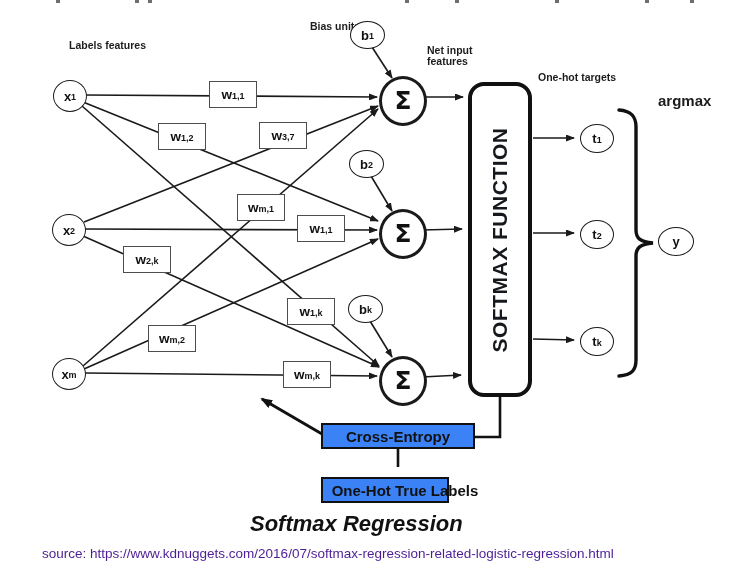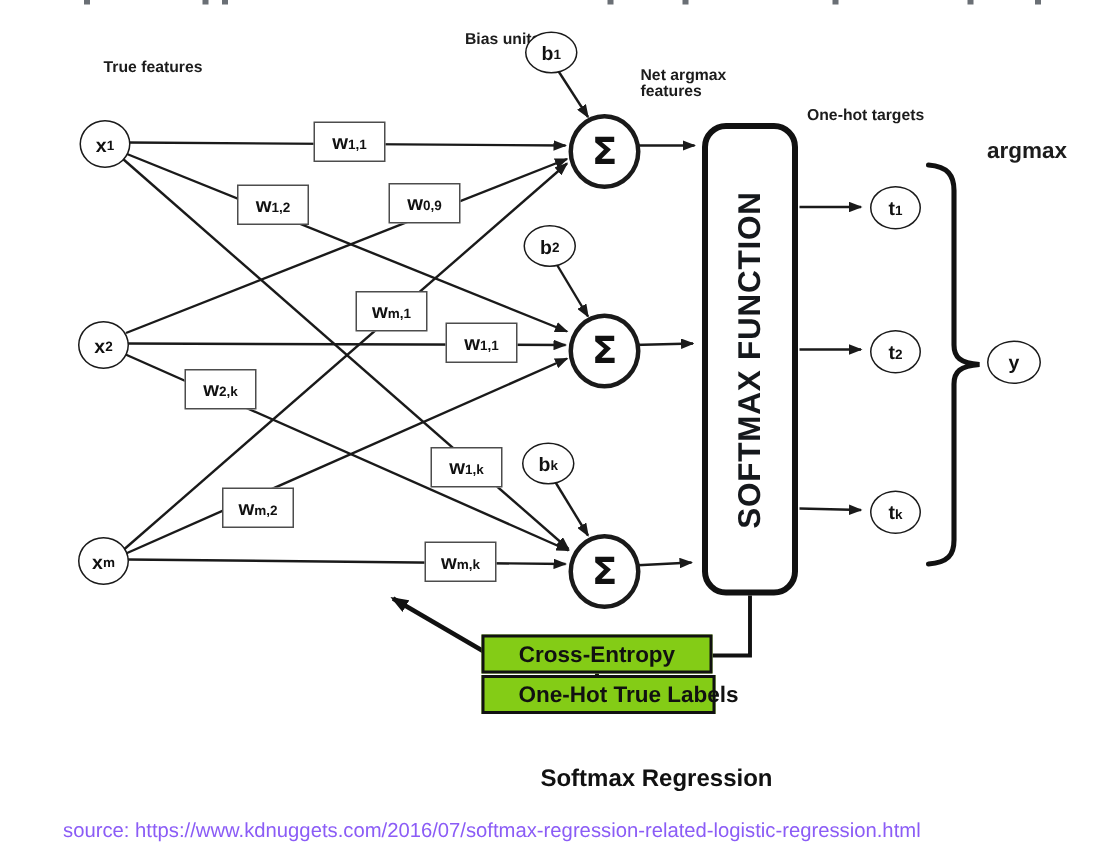--- a/index.html
+++ b/index.html
@@ -35,29 +35,29 @@
     border:4px solid #111;border-radius:16px;background:#fff;box-sizing:border-box;
     display:flex;align-items:center;justify-content:center;
   }
   .softmax .vtext{
     transform:rotate(-90deg);white-space:nowrap;font-weight:700;font-size:21px;
     letter-spacing:0.5px;color:#15181c;
   }
   
   .bbox{
     position:absolute;display:flex;align-items:center;justify-content:center;
-    background:#84cc16;border:2.5px solid #111;box-sizing:border-box;
+    background:#3b82f6;border:2.5px solid #111;box-sizing:border-box;
     font-weight:700;font-size:15px;white-space:nowrap;
   }
   .title{
-    position:absolute;left:250px;top:511px;width:265px;text-align:right;
-    font-weight:700;font-size:16px;color:#111;white-space:nowrap;
+    position:absolute;left:250px;top:511px;width:265px;text-align:left;
+    font-weight:700;font-size:22px;color:#111;white-space:nowrap;font-style:italic;
   }
   .source{
-    position:absolute;left:42px;top:546px;font-size:13.5px;color:#8b5cf6;white-space:nowrap;
+    position:absolute;left:42px;top:546px;font-size:13.5px;color:#4c1d95;white-space:nowrap;
   }
   .speck{position:absolute;top:0;height:3px;width:4px;background:#6a6f75;}
 </style>
 </head>
 <body>
 
 <div class="canvas">
 
   <div>
     <span class="speck" style="left:56px;"></span>
@@ -106,24 +106,24 @@
 
     <polyline points="500,397 500,437 475,437" stroke="#111" stroke-width="2.6" fill="none"></polyline>
 
     <line x1="398" y1="449" x2="398" y2="467" stroke="#111" stroke-width="2.6"></line>
 
     <line x1="322" y1="434" x2="262" y2="399" stroke="#111" stroke-width="3" marker-end="url(#ahb)"></line>
 
     <path d="M619,110 C632,111 636,117 636,127 L636,230 C636,238 640,242 653,243 C640,244 636,248 636,256 L636,360 C636,370 632,375 619,376" stroke="#111" stroke-width="3.4" fill="none" stroke-linecap="round"></path>
   </svg>
 
-  <div class="abs note" style="left:49px;top:40px;">True features</div>
+  <div class="abs note" style="left:49px;top:40px;">Labels features</div>
   <div class="abs note" style="left:290px;top:21px;">Bias units</div>
   <div class="abs note" style="left:407px;top:45px;">
-    <div>Net argmax</div>
+    <div>Net input</div>
     <div>features</div>
   </div>
   <div class="abs note" style="left:518px;top:72px;">One-hot targets</div>
   <div class="abs note" style="left:638px;top:95px;font-size:15px;">argmax</div>
 
   <div class="node" style="left:53px;top:80px;width:32px;height:30px;">
     <span>x</span>
       <sub>1</sub>
   </div>
   <div class="node" style="left:52px;top:214px;width:32px;height:30px;">
@@ -161,21 +161,21 @@
   <div class="wbox" style="left:209px;top:81px;">
     <span>w</span>
       <sub>1,1</sub>
   </div>
   <div class="wbox" style="left:158px;top:123px;">
     <span>w</span>
       <sub>1,2</sub>
   </div>
   <div class="wbox" style="left:259px;top:122px;">
     <span>w</span>
-      <sub>0,9</sub>
+      <sub>3,7</sub>
   </div>
   <div class="wbox" style="left:237px;top:194px;">
     <span>w</span>
       <sub>m,1</sub>
   </div>
   <div class="wbox" style="left:297px;top:215px;">
     <span>w</span>
       <sub>1,1</sub>
   </div>
   <div class="wbox" style="left:123px;top:246px;">
@@ -212,20 +212,20 @@
       <sub>k</sub>
   </div>
 
   <div class="node" style="left:658px;top:227px;width:34px;height:27px;">
     <span>y</span>
   </div>
 
   <div class="bbox" style="left:321px;top:423px;width:154px;height:26px;">
     <span>Cross-Entropy</span>
   </div>
-  <div class="bbox" style="left:321px;top:450px;width:156px;height:26px;padding-left:40px;">
+  <div class="bbox" style="left:321px;top:477px;width:128px;height:26px;padding-left:40px;">
     <span>One-Hot True Labels</span>
   </div>
 
   <div class="title">Softmax Regression</div>
   <div class="source">source: https://www.kdnuggets.com/2016/07/softmax-regression-related-logistic-regression.html</div>
 
 </div>
 
 </body></html>

